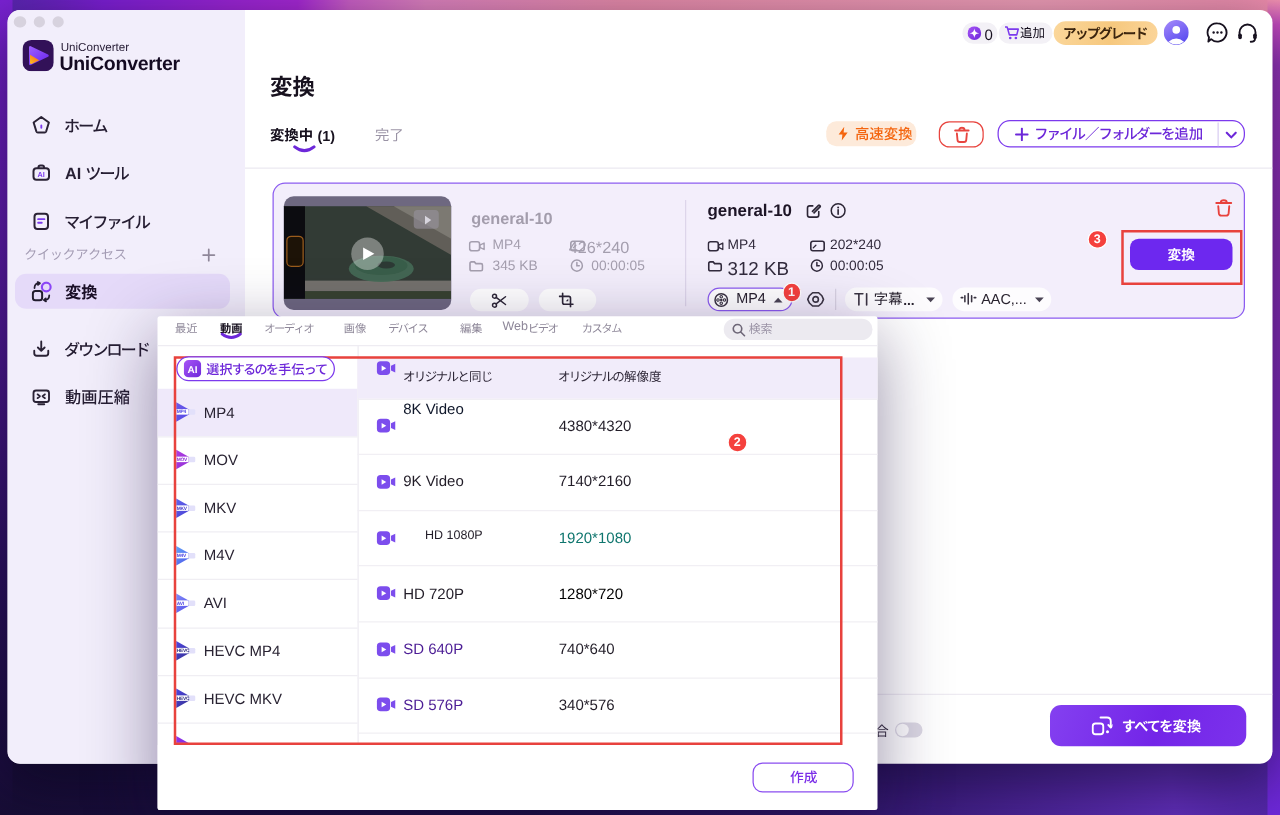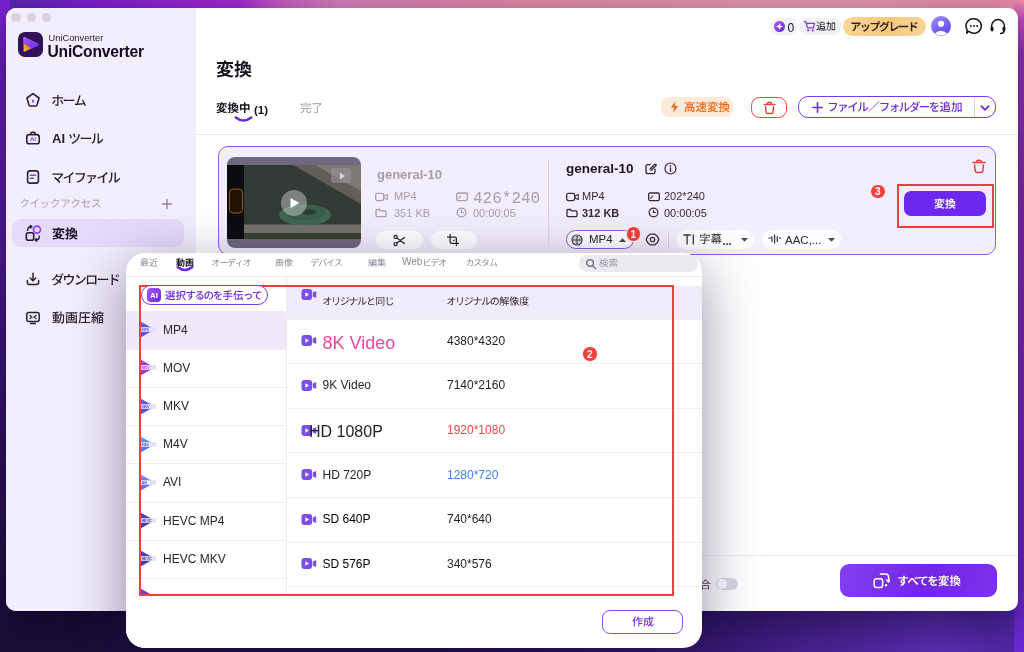--- a/index.html
+++ b/index.html
@@ -224,26 +224,26 @@
     </div>
     <div style="position:absolute;left:371px;top:160px;font-size:13px;color:#a39dac;font-weight:700;letter-spacing:0;line-height:1;white-space:nowrap;">general-10</div>
     <svg class="abs" style="left:369px;top:183.5px" width="13" height="10" viewBox="0 0 13 10">
       <rect x="0.65" y="1.4" width="8" height="7.2" rx="1.8" fill="none" stroke="#a49eae" stroke-width="1.3"></rect>
       <path d="M8.9 4.1 L12.3 2.4 V7.6 L8.9 5.9 Z" fill="none" stroke="#a49eae" stroke-width="1.1" stroke-linejoin="round"></path>
     </svg>
     <div style="position:absolute;left:388px;top:183px;font-size:11px;color:#a49eae;font-weight:400;letter-spacing:0;line-height:1;white-space:nowrap;">MP4</div>
     <svg class="abs" style="left:369px;top:199.5px" width="12" height="10" viewBox="0 0 12 10">
       <path d="M1 2.7 Q1 1.5 2.2 1.5 H4.5 L5.7 2.9 H9.8 Q11 2.9 11 4.1 V7.4 Q11 8.6 9.8 8.6 H2.2 Q1 8.6 1 7.4 Z" fill="none" stroke="#a49eae" stroke-width="1.3"></path>
     </svg>
-    <div style="position:absolute;left:388px;top:199.5px;font-size:11px;color:#a49eae;font-weight:400;letter-spacing:0;line-height:1;white-space:nowrap;">351 KB</div>
+    <div style="position:absolute;left:388px;top:199.5px;font-size:11px;color:#a49eae;font-weight:400;letter-spacing:0;line-height:1;white-space:nowrap;">345 KB</div>
     <svg class="abs" style="left:450px;top:183.5px" width="12" height="10" viewBox="0 0 12 10">
       <rect x="0.65" y="1" width="10.7" height="7.6" rx="1.6" fill="none" stroke="#a49eae" stroke-width="1.3"></rect>
       <path d="M2.6 6.3 L4.7 4.2" stroke="#a49eae" stroke-width="1.1" stroke-linecap="round"></path>
     </svg>
-    <div style="position:absolute;left:467px;top:183px;font-size:16px;color:#a49eae;font-weight:400;letter-spacing:0;line-height:1;white-space:nowrap;font-family:Liberation Mono, monospace;">426*240</div>
+    <div style="position:absolute;left:449px;top:183px;font-size:13px;color:#a49eae;font-weight:400;letter-spacing:0;line-height:1;white-space:nowrap;">426*240</div>
     <svg class="abs" style="left:450px;top:199px" width="11" height="11" viewBox="0 0 11 11">
       <circle cx="5.5" cy="5.5" r="4.4" fill="none" stroke="#a49eae" stroke-width="1.2"></circle>
       <path d="M5.5 3 V5.5 H7.4" fill="none" stroke="#a49eae" stroke-width="1.2" stroke-linecap="round"></path>
     </svg>
     <div style="position:absolute;left:467px;top:199.5px;font-size:11px;color:#a49eae;font-weight:400;letter-spacing:0;line-height:1;white-space:nowrap;">00:00:05</div>
     <div class="abs" style="left:370px;top:223px;width:47px;height:17.5px;border-radius:9px;background:#fff"></div>
     <svg class="abs" style="left:387px;top:225.5px" width="13" height="13" viewBox="0 0 13 13">
       <circle cx="2.6" cy="2.9" r="1.6" fill="none" stroke="#2c2636" stroke-width="1.2"></circle>
       <circle cx="2.6" cy="10.1" r="1.6" fill="none" stroke="#2c2636" stroke-width="1.2"></circle>
       <path d="M3.9 3.9 L11.4 9.6 M3.9 9.1 L11.4 3.4" stroke="#2c2636" stroke-width="1.2" stroke-linecap="round"></path>
@@ -265,21 +265,21 @@
       <path d="M6.5 5.8 V9.4" stroke="#2c2636" stroke-width="1.3" stroke-linecap="round"></path>
     </svg>
     <svg class="abs" style="left:560px;top:183.5px" width="13" height="10" viewBox="0 0 13 10">
       <rect x="0.65" y="1.4" width="8" height="7.2" rx="1.8" fill="none" stroke="#322b3d" stroke-width="1.3"></rect>
       <path d="M8.9 4.1 L12.3 2.4 V7.6 L8.9 5.9 Z" fill="none" stroke="#322b3d" stroke-width="1.1" stroke-linejoin="round"></path>
     </svg>
     <div style="position:absolute;left:576px;top:183px;font-size:11px;color:#322b3d;font-weight:400;letter-spacing:0;line-height:1;white-space:nowrap;">MP4</div>
     <svg class="abs" style="left:560px;top:199.5px" width="12" height="10" viewBox="0 0 12 10">
       <path d="M1 2.7 Q1 1.5 2.2 1.5 H4.5 L5.7 2.9 H9.8 Q11 2.9 11 4.1 V7.4 Q11 8.6 9.8 8.6 H2.2 Q1 8.6 1 7.4 Z" fill="none" stroke="#322b3d" stroke-width="1.3"></path>
     </svg>
-    <div style="position:absolute;left:576px;top:199.5px;font-size:11px;color:#322b3d;font-weight:700;letter-spacing:0;line-height:1;white-space:nowrap;">312 KB</div>
+    <div style="position:absolute;left:576px;top:199.5px;font-size:15px;color:#322b3d;font-weight:400;letter-spacing:0;line-height:1;white-space:nowrap;">312 KB</div>
     <svg class="abs" style="left:642px;top:183.5px" width="12" height="10" viewBox="0 0 12 10">
       <rect x="0.65" y="1" width="10.7" height="7.6" rx="1.6" fill="none" stroke="#322b3d" stroke-width="1.3"></rect>
       <path d="M2.6 6.3 L4.7 4.2" stroke="#322b3d" stroke-width="1.1" stroke-linecap="round"></path>
     </svg>
     <div style="position:absolute;left:658px;top:183px;font-size:11px;color:#322b3d;font-weight:400;letter-spacing:0;line-height:1;white-space:nowrap;">202*240</div>
     <svg class="abs" style="left:642px;top:199px" width="11" height="11" viewBox="0 0 11 11">
       <circle cx="5.5" cy="5.5" r="4.4" fill="none" stroke="#322b3d" stroke-width="1.2"></circle>
       <path d="M5.5 3 V5.5 H7.4" fill="none" stroke="#322b3d" stroke-width="1.2" stroke-linecap="round"></path>
     </svg>
     <div style="position:absolute;left:658px;top:199.5px;font-size:11px;color:#322b3d;font-weight:400;letter-spacing:0;line-height:1;white-space:nowrap;">00:00:05</div>
@@ -351,21 +351,21 @@
       <path d="M7.4 2 H12.6 Q15.6 2 15.6 5 V9.6" fill="none" stroke="#fff" stroke-width="1.5" stroke-linecap="round"></path>
       <path d="M13.7 8 L15.6 10.1 L17.2 8" fill="none" stroke="#fff" stroke-width="1.5" stroke-linecap="round" stroke-linejoin="round"></path>
       <circle cx="13" cy="13.3" r="1.2" fill="#fff"></circle>
     </svg>
     <div style="position:absolute;left:892px;top:566.5px;">
       <svg width="65" height="14" viewBox="0 0 65 14">
         <path transform="translate(0,10.1)" d="M5.5 -4.3C5.7 -3.3 5.2 -2.9 4.8 -2.9C4.3 -2.9 3.9 -3.2 3.9 -3.8C3.9 -4.4 4.3 -4.7 4.8 -4.7C5.1 -4.7 5.3 -4.5 5.5 -4.3ZM0.3 -7.8 0.3 -6.5C1.7 -6.5 3.5 -6.6 5.2 -6.6L5.3 -5.9C5.1 -5.9 5 -5.9 4.8 -5.9C3.5 -5.9 2.5 -5 2.5 -3.7C2.5 -2.3 3.6 -1.6 4.5 -1.6C4.7 -1.6 4.8 -1.6 5 -1.7C4.4 -1 3.3 -0.6 2.2 -0.4L3.4 0.9C6.2 0.1 7.1 -1.8 7.1 -3.3C7.1 -3.9 7 -4.5 6.7 -4.9L6.7 -6.6C8.2 -6.6 9.3 -6.6 10 -6.6L10 -7.9C9.4 -7.9 7.8 -7.9 6.7 -7.9L6.7 -8.3C6.7 -8.5 6.7 -9.1 6.8 -9.3H5.1C5.1 -9.1 5.2 -8.7 5.2 -8.3L5.2 -7.9C3.7 -7.9 1.6 -7.8 0.3 -7.8Z M9.6 -3.2 11 -1.8C11.2 -2.1 11.4 -2.6 11.7 -2.9C12.2 -3.6 13 -4.7 13.5 -5.3C13.8 -5.7 14.1 -5.8 14.4 -5.3C15 -4.7 15.9 -3.6 16.6 -2.8C17.3 -1.9 18.3 -0.8 19.1 0L20.3 -1.4C19.2 -2.3 18.2 -3.4 17.5 -4.2C16.8 -4.9 15.9 -6.1 15.1 -6.9C14.2 -7.7 13.5 -7.6 12.7 -6.7C12 -5.9 11.1 -4.7 10.6 -4.1C10.2 -3.7 9.9 -3.5 9.6 -3.2ZM17.4 -7.9 16.4 -7.5C16.8 -6.9 17.1 -6.4 17.5 -5.6L18.5 -6.1C18.2 -6.6 17.7 -7.4 17.4 -7.9ZM19 -8.6 18 -8.1C18.4 -7.5 18.7 -7 19.1 -6.3L20.1 -6.8C19.8 -7.3 19.3 -8.1 19 -8.6Z M20.1 -7.9 20.2 -6.3C21.6 -6.6 23.9 -6.9 25 -7C24.2 -6.4 23.3 -5.1 23.3 -3.4C23.3 -1 25.6 0.3 28 0.5L28.5 -1.1C26.6 -1.2 24.8 -1.9 24.8 -3.7C24.8 -5.1 25.8 -6.6 27.2 -7C27.8 -7.1 28.8 -7.1 29.4 -7.1L29.4 -8.6C28.6 -8.6 27.4 -8.5 26.2 -8.4C24.1 -8.2 22.2 -8.1 21.2 -8C21 -7.9 20.5 -7.9 20.1 -7.9Z M39.6 -4.9 39.1 -6.2C38.6 -6 38.2 -5.8 37.8 -5.6C37.3 -5.4 36.8 -5.2 36.2 -5C36 -5.5 35.4 -5.8 34.7 -5.8C34.3 -5.8 33.7 -5.8 33.4 -5.6C33.6 -5.9 33.9 -6.4 34.1 -6.8C35.3 -6.8 36.7 -6.9 37.8 -7.1L37.8 -8.4C36.8 -8.2 35.7 -8.1 34.6 -8.1C34.7 -8.5 34.8 -8.9 34.9 -9.2L33.3 -9.3C33.3 -8.9 33.2 -8.5 33.1 -8H32.6C32 -8 31.1 -8.1 30.5 -8.2V-6.8C31.2 -6.8 32 -6.8 32.5 -6.8H32.6C32.1 -5.7 31.3 -4.7 30.1 -3.6L31.3 -2.7C31.7 -3.2 32 -3.6 32.4 -3.9C32.8 -4.3 33.5 -4.7 34.2 -4.7C34.5 -4.7 34.8 -4.6 35 -4.3C33.7 -3.6 32.3 -2.7 32.3 -1.3C32.3 0.2 33.6 0.7 35.4 0.7C36.5 0.7 37.9 0.6 38.7 0.5L38.7 -1C37.7 -0.8 36.4 -0.7 35.5 -0.7C34.3 -0.7 33.8 -0.9 33.8 -1.5C33.8 -2.1 34.3 -2.5 35.1 -3C35.1 -2.5 35.1 -2 35.1 -1.6H36.4L36.4 -3.6C37.1 -4 37.8 -4.2 38.3 -4.4C38.7 -4.6 39.3 -4.8 39.6 -4.9Z M48.3 -6.6C48.9 -5.9 49.7 -4.9 50 -4.3L51.2 -5C50.8 -5.6 50 -6.5 49.3 -7.2ZM42.1 -7.1C41.8 -6.4 41.2 -5.6 40.4 -5.2C40.7 -5 41.1 -4.6 41.4 -4.4C42.2 -4.9 43 -5.9 43.4 -6.8ZM45.1 -9.8V-8.8H40.7V-7.5H44.3C44.3 -6.6 44.1 -5.5 42.6 -4.6C43 -4.4 43.4 -4 43.6 -3.7C43 -3.1 42 -2.5 40.7 -2.1C41 -1.9 41.4 -1.4 41.5 -1C42.2 -1.3 42.8 -1.6 43.3 -1.9C43.6 -1.5 44 -1.2 44.4 -0.9C43.2 -0.5 41.8 -0.3 40.3 -0.2C40.6 0.1 40.9 0.7 41 1.1C42.7 0.9 44.3 0.5 45.7 -0.1C47 0.5 48.6 0.9 50.4 1C50.6 0.6 51 0 51.2 -0.3C49.7 -0.3 48.4 -0.5 47.3 -0.9C48.2 -1.5 48.9 -2.2 49.5 -3.1L48.6 -3.7L48.3 -3.7H45.4C45.5 -3.9 45.7 -4 45.8 -4.2L44.6 -4.5C45.4 -5.4 45.6 -6.6 45.6 -7.5H46.6V-5.5C46.6 -5.3 46.6 -5.3 46.4 -5.3C46.3 -5.3 45.8 -5.3 45.4 -5.3C45.6 -5 45.8 -4.5 45.8 -4.1C46.5 -4.1 47 -4.1 47.4 -4.3C47.9 -4.5 47.9 -4.8 47.9 -5.4V-7.5H50.9V-8.8H46.5V-9.8ZM44.4 -2.6H47.4C47 -2.1 46.4 -1.8 45.8 -1.5C45.2 -1.8 44.7 -2.1 44.4 -2.6Z M57 -7.1H57C57.2 -7.3 57.4 -7.6 57.6 -7.9H59C58.9 -7.6 58.7 -7.3 58.6 -7.1ZM53.2 -9.8V-7.6H51.9V-6.3H53.2V-4.3L51.8 -4L52.1 -2.7L53.2 -3V-0.4C53.2 -0.3 53.1 -0.2 53 -0.2C52.8 -0.2 52.4 -0.2 52 -0.2C52.2 0.1 52.3 0.7 52.4 1C53.1 1 53.6 1 54 0.8C54.3 0.6 54.4 0.2 54.4 -0.4V-3.3L55.5 -3.7L55.3 -4.9L54.4 -4.7V-6.3H55.5V-6.8C55.6 -6.7 55.8 -6.6 55.9 -6.4V-3.2H57V-4.4C57.2 -4.3 57.3 -4.1 57.4 -3.9C58.3 -4.3 58.6 -5 58.7 -6H59.2V-5.3C59.2 -4.5 59.3 -4.2 60.2 -4.2C60.3 -4.2 60.8 -4.2 60.9 -4.2H61V-3.3H62.1V-7.1H59.9C60.2 -7.5 60.5 -8 60.7 -8.5L59.8 -9L59.7 -8.9H58.2C58.3 -9.2 58.4 -9.4 58.5 -9.6L57.2 -9.8C56.9 -9 56.4 -8.1 55.5 -7.3V-7.6H54.4V-9.8ZM57 -4.7V-6H57.7C57.7 -5.4 57.5 -5 57 -4.7ZM60.2 -6H61V-5.2C61 -5.1 60.9 -5.1 60.8 -5.1C60.7 -5.1 60.4 -5.1 60.3 -5.1C60.2 -5.1 60.2 -5.1 60.2 -5.3ZM58.3 -3.8C58.3 -3.5 58.2 -3.2 58.2 -2.9H55.4V-1.7H57.9C57.5 -0.9 56.6 -0.4 54.9 -0C55.1 0.3 55.4 0.7 55.5 1.1C57.4 0.6 58.4 -0.1 58.9 -1.1C59.5 0 60.4 0.7 61.9 1C62.1 0.6 62.4 0.1 62.7 -0.1C61.3 -0.3 60.5 -0.9 60 -1.7H62.5V-2.9H59.5C59.5 -3.2 59.5 -3.5 59.5 -3.8Z" fill="#ffffff"></path>
       </svg>
     </div>
   </div>
-<div class="abs" style="left:126px;top:253px;width:576px;height:395px;border-radius:19px;background:#fff;box-shadow:0 16px 56px rgba(25,8,60,.45);overflow:hidden">
+<div class="abs" style="left:126px;top:253px;width:576px;height:395px;border-radius:2px;background:#fff;box-shadow:0 16px 56px rgba(25,8,60,.45);overflow:hidden">
     <div style="position:absolute;left:14px;top:4.6px;">
       <svg width="20" height="11" viewBox="0 0 20 11">
         <path transform="translate(0,7.9)" d="M2.2 -5.7H6.8V-5.1H2.2ZM2.2 -6.8H6.8V-6.2H2.2ZM1.6 -7.3V-4.6H7.4V-7.3ZM3.6 -3.5V-2.9H1.9V-3.5ZM0.4 -0.4 0.5 0.2 3.6 -0.2V0.7H4.2V0.2C4.3 0.3 4.5 0.5 4.6 0.7C5.2 0.4 5.8 0.1 6.4 -0.3C6.9 0.2 7.5 0.5 8.3 0.7C8.4 0.6 8.5 0.3 8.7 0.2C8 0 7.4 -0.3 6.8 -0.7C7.4 -1.2 7.9 -2 8.2 -2.8L7.8 -3L7.6 -3H4.5V-2.4H5.3L4.9 -2.3C5.2 -1.7 5.5 -1.2 5.9 -0.7C5.4 -0.3 4.8 -0 4.2 0.1V-3.5H8.5V-4.1H0.5V-3.5H1.3V-0.5ZM5.5 -2.4H7.3C7.1 -1.9 6.8 -1.5 6.4 -1.1C6 -1.5 5.7 -1.9 5.5 -2.4ZM3.6 -2.4V-1.8H1.9V-2.4ZM3.6 -1.3V-0.7L1.9 -0.5V-1.3Z M9.5 -6.9C10.1 -6.5 10.8 -5.9 11.1 -5.5L11.6 -5.9C11.3 -6.4 10.6 -7 10 -7.3ZM16.5 -7.5C15.8 -7.3 14.5 -7 13.3 -6.8L12.7 -7V-4.9C12.7 -3.7 12.6 -2.3 11.6 -1.3C11.8 -1.2 12 -0.9 12.1 -0.8C13.1 -1.8 13.3 -3.1 13.4 -4.3H15.2V-0.5H15.9V-4.3H17.6V-4.9H13.4V-6.3C14.7 -6.4 16.1 -6.7 17.1 -7ZM11.4 -4H9.4V-3.4H10.7V-1.1C10.3 -0.7 9.7 -0.3 9.3 -0L9.7 0.6C10.2 0.2 10.6 -0.1 11.1 -0.5C11.6 0.2 12.4 0.5 13.6 0.5C14.6 0.6 16.5 0.6 17.5 0.5C17.5 0.3 17.6 -0 17.7 -0.2C16.6 -0.1 14.6 -0.1 13.6 -0.1C12.6 -0.1 11.8 -0.5 11.4 -1.1Z" fill="#8d8698"></path>
       </svg>
     </div>
     <div style="position:absolute;left:50px;top:4.6px;">
       <svg width="20" height="11" viewBox="0 0 20 11">
         <path transform="translate(0,7.9)" d="M5.7 -7.5 5.7 -5.6H4.8V-6.1H3.1V-6.6C3.7 -6.6 4.2 -6.7 4.7 -6.8L4.2 -7.6C3.2 -7.4 1.7 -7.2 0.3 -7.2C0.4 -6.9 0.5 -6.6 0.6 -6.4C1.1 -6.4 1.6 -6.4 2.1 -6.5V-6.1H0.3V-5.3H2.1V-5H0.6V-2.2H2.1V-1.8H0.5V-1.1H2.1V-0.5L0.3 -0.4L0.4 0.5C1.4 0.4 2.7 0.3 4 0.2C4.2 0.4 4.5 0.7 4.6 0.9C6.1 -0.3 6.6 -2.2 6.7 -4.6H7.5C7.4 -1.7 7.3 -0.6 7.2 -0.4C7.1 -0.2 7 -0.2 6.8 -0.2C6.7 -0.2 6.3 -0.2 5.9 -0.2C6.1 0.1 6.2 0.5 6.2 0.8C6.7 0.8 7.1 0.8 7.4 0.8C7.7 0.7 7.9 0.6 8.1 0.3C8.4 -0.1 8.4 -1.4 8.5 -5.1C8.5 -5.3 8.5 -5.6 8.5 -5.6H6.7L6.7 -7.5ZM3.1 -1.1H4.7V-1.8H3.1V-2.2H4.7V-5H3.1V-5.3H4.8V-4.6H5.6C5.6 -3 5.4 -1.7 4.7 -0.7L3.1 -0.6ZM1.4 -3.3H2.1V-2.9H1.4ZM3.1 -3.3H3.8V-2.9H3.1ZM1.4 -4.3H2.1V-3.9H1.4ZM3.1 -4.3H3.8V-3.9H3.1Z M16.2 -5.5V-0.7H10.8V-5.5H9.7V0.8H10.8V0.3H16.2V0.8H17.3V-5.5ZM11.3 -5.4V-1.3H15.6V-5.4H14V-6.1H17.6V-7.1H9.4V-6.1H12.9V-5.4ZM12.2 -2.9H13V-2.2H12.2ZM13.9 -2.9H14.7V-2.2H13.9ZM12.2 -4.5H13V-3.7H12.2ZM13.9 -4.5H14.7V-3.7H13.9Z" fill="#17111f"></path>
       </svg>
     </div>
@@ -542,61 +542,61 @@
       <svg width="84" height="12" viewBox="0 0 84 12">
         <path transform="translate(0,8.8)" d="M0.2 -1.4 0.8 -0.8C2.6 -1.7 4.3 -3.3 5.2 -4.5L5.2 -0.9C5.2 -0.6 5.1 -0.5 4.8 -0.5C4.5 -0.5 3.9 -0.5 3.4 -0.6L3.5 0.2C4 0.3 4.6 0.3 5.1 0.3C5.7 0.3 6 0 6 -0.5C6 -1.8 6 -3.8 5.9 -5.3H7.5C7.8 -5.3 8.1 -5.2 8.3 -5.2V-6.1C8.1 -6.1 7.7 -6 7.5 -6H5.9L5.9 -7C5.9 -7.3 5.9 -7.5 6 -7.8H5C5.1 -7.6 5.1 -7.4 5.1 -7L5.1 -6H1.5C1.2 -6 0.9 -6 0.6 -6.1V-5.2C0.9 -5.2 1.2 -5.3 1.5 -5.3H4.8C4 -4.1 2.2 -2.4 0.2 -1.4Z M15.8 -7.6H14.9C14.9 -7.3 14.9 -7.1 14.9 -6.7C14.9 -6.4 14.9 -5.5 14.9 -5.1C14.9 -3.2 14.8 -2.4 14.1 -1.6C13.5 -0.9 12.6 -0.5 11.7 -0.3L12.3 0.4C13.1 0.2 14.1 -0.3 14.7 -1.1C15.4 -1.9 15.8 -2.7 15.8 -5.1C15.8 -5.5 15.8 -6.3 15.8 -6.7C15.8 -7.1 15.8 -7.3 15.8 -7.6ZM11.2 -7.5H10.3C10.3 -7.3 10.3 -7 10.3 -6.8C10.3 -6.5 10.3 -3.9 10.3 -3.5C10.3 -3.2 10.3 -2.8 10.2 -2.7H11.2C11.1 -2.9 11.1 -3.2 11.1 -3.5C11.1 -3.9 11.1 -6.5 11.1 -6.8C11.1 -7 11.1 -7.3 11.2 -7.5Z M23.9 -7.5 23.4 -7.2C23.7 -6.8 24 -6.2 24.3 -5.7L24.8 -5.9C24.6 -6.4 24.2 -7.1 23.9 -7.5ZM25.2 -7.9 24.7 -7.7C25 -7.2 25.3 -6.7 25.6 -6.2L26.2 -6.4C25.9 -6.9 25.5 -7.6 25.2 -7.9ZM19.6 -7.6 19.2 -6.9C19.8 -6.6 20.9 -5.9 21.3 -5.5L21.8 -6.2C21.4 -6.5 20.2 -7.3 19.6 -7.6ZM18.1 -0.5 18.6 0.4C19.5 0.2 20.9 -0.3 21.9 -0.9C23.5 -1.8 24.9 -3.1 25.8 -4.5L25.3 -5.3C24.5 -3.9 23.1 -2.6 21.5 -1.6C20.5 -1.1 19.2 -0.7 18.1 -0.5ZM18.1 -5.4 17.7 -4.7C18.3 -4.4 19.4 -3.7 19.9 -3.3L20.3 -4C19.9 -4.3 18.7 -5 18.1 -5.4Z M26.4 -5.5V-4.6C26.6 -4.6 27 -4.6 27.4 -4.6H30.3C30.3 -2.6 29.5 -1.1 27.6 -0.2L28.4 0.4C30.4 -0.8 31.1 -2.4 31.1 -4.6H33.8C34.1 -4.6 34.5 -4.6 34.7 -4.6V-5.4C34.5 -5.4 34.1 -5.4 33.8 -5.4H31.1V-6.7C31.1 -7 31.2 -7.5 31.2 -7.7H30.2C30.3 -7.5 30.3 -7 30.3 -6.8V-5.4H27.3C27 -5.4 26.6 -5.4 26.4 -5.5Z M39.4 -0.2 39.9 0.2C40 0.2 40.1 0.1 40.3 0C41.4 -0.6 42.8 -1.6 43.7 -2.8L43.2 -3.5C42.4 -2.3 41.2 -1.4 40.3 -1C40.3 -1.3 40.3 -6.1 40.3 -6.8C40.3 -7.1 40.3 -7.4 40.3 -7.5H39.4C39.4 -7.4 39.4 -7.1 39.4 -6.8C39.4 -6.1 39.4 -1.2 39.4 -0.8C39.4 -0.6 39.4 -0.4 39.4 -0.2ZM34.8 -0.3 35.6 0.2C36.4 -0.5 37 -1.4 37.3 -2.5C37.6 -3.5 37.6 -5.6 37.6 -6.8C37.6 -7 37.7 -7.4 37.7 -7.5H36.8C36.8 -7.3 36.9 -7 36.9 -6.7C36.9 -5.6 36.8 -3.6 36.5 -2.7C36.2 -1.8 35.6 -0.9 34.8 -0.3Z M47.6 -6.4C47.5 -5.5 47.3 -4.5 47.1 -3.7C46.5 -2 46 -1.4 45.5 -1.4C45.1 -1.4 44.5 -1.9 44.5 -3.2C44.5 -4.5 45.7 -6.2 47.6 -6.4ZM48.4 -6.4C50.1 -6.3 51.1 -5 51.1 -3.5C51.1 -1.8 49.9 -0.8 48.6 -0.6C48.3 -0.5 48 -0.5 47.7 -0.4L48.2 0.3C50.6 0 51.9 -1.4 51.9 -3.5C51.9 -5.5 50.4 -7.2 48.1 -7.2C45.7 -7.2 43.7 -5.3 43.7 -3.1C43.7 -1.5 44.6 -0.4 45.5 -0.4C46.4 -0.4 47.2 -1.5 47.8 -3.6C48.1 -4.5 48.3 -5.5 48.4 -6.4Z M54.8 -5.3V-4.2H53.9V-5.3ZM55.4 -5.3H56.3V-4.2H55.4ZM53.8 -5.9C54 -6.2 54.2 -6.5 54.3 -6.9H55.4C55.3 -6.5 55.1 -6.2 55 -5.9ZM54.1 -8.4C53.8 -7.2 53.2 -6 52.5 -5.2C52.7 -5.1 53 -4.9 53.1 -4.8L53.3 -5V-3.2C53.3 -2.1 53.2 -0.6 52.5 0.5C52.7 0.5 53 0.7 53.1 0.8C53.6 0.1 53.8 -0.9 53.9 -1.8H56.3V-0C56.3 0.1 56.2 0.1 56.1 0.1C56 0.2 55.5 0.2 55 0.1C55.1 0.3 55.2 0.6 55.2 0.8C55.9 0.8 56.3 0.8 56.6 0.7C56.8 0.6 56.9 0.3 56.9 -0V-5C57.1 -4.9 57.2 -4.7 57.3 -4.5C58.6 -5.1 59.1 -6.1 59.3 -7.3H60.9C60.8 -6.1 60.7 -5.6 60.6 -5.5C60.5 -5.4 60.5 -5.4 60.3 -5.4C60.2 -5.4 59.8 -5.4 59.4 -5.4C59.5 -5.3 59.6 -5 59.6 -4.8C60 -4.8 60.4 -4.8 60.6 -4.8C60.9 -4.8 61 -4.9 61.2 -5.1C61.4 -5.3 61.5 -5.9 61.5 -7.6C61.6 -7.7 61.6 -7.9 61.6 -7.9H57.2V-7.3H58.6C58.4 -6.3 58 -5.5 56.9 -5.1V-5.9H55.6C55.9 -6.3 56.1 -6.8 56.3 -7.3L55.8 -7.5L55.7 -7.5H54.6C54.6 -7.8 54.7 -8 54.8 -8.3ZM54.8 -3.6V-2.4H53.9L53.9 -3.2V-3.6ZM55.4 -3.6H56.3V-2.4H55.4ZM57.9 -4.6C57.7 -3.8 57.4 -2.9 57 -2.4C57.1 -2.3 57.4 -2.1 57.6 -2C57.8 -2.3 57.9 -2.6 58.1 -3H59.2V-1.8H57.1V-1.1H59.2V0.8H59.9V-1.1H61.8V-1.8H59.9V-3H61.7V-3.7H59.9V-4.7H59.2V-3.7H58.3C58.4 -3.9 58.5 -4.2 58.5 -4.5Z M66.9 -7.2H68.9C68.7 -6.9 68.5 -6.6 68.4 -6.4H66.3C66.5 -6.7 66.8 -6.9 66.9 -7.2ZM71.2 -3.9C70.8 -3.6 70.3 -3.1 69.8 -2.8C69.6 -3.2 69.5 -3.7 69.3 -4.2H71.4V-6.4H69.2C69.4 -6.8 69.7 -7.1 69.9 -7.5L69.4 -7.8L69.3 -7.8H67.3L67.6 -8.3L66.9 -8.4C66.5 -7.6 65.8 -6.6 64.7 -5.9C64.9 -5.8 65.2 -5.6 65.3 -5.5L65.6 -5.7V-4.2H67.5C66.7 -3.7 65.8 -3.4 65 -3.1C65.1 -3 65.3 -2.7 65.4 -2.6C66 -2.8 66.7 -3.1 67.3 -3.5C67.5 -3.3 67.6 -3.2 67.7 -3C67 -2.5 65.9 -1.9 65 -1.7C65.2 -1.6 65.3 -1.3 65.4 -1.2C66.3 -1.5 67.3 -2 68 -2.6C68.2 -2.4 68.3 -2.2 68.3 -2C67.5 -1.2 66 -0.4 64.9 -0C65 0.1 65.2 0.4 65.3 0.5C66.3 0.1 67.6 -0.6 68.5 -1.3C68.6 -0.7 68.5 -0.2 68.2 0C68 0.2 67.8 0.2 67.6 0.2C67.4 0.2 67.1 0.2 66.8 0.1C66.9 0.3 66.9 0.6 66.9 0.8C67.2 0.8 67.5 0.8 67.7 0.8C68.1 0.8 68.4 0.7 68.7 0.5C69.5 -0.1 69.5 -2.4 67.8 -3.8C68 -3.9 68.2 -4 68.4 -4.2H68.7C69.2 -2.2 70 -0.5 71.4 0.4C71.5 0.2 71.7 -0.1 71.9 -0.2C71.1 -0.7 70.5 -1.4 70.1 -2.2C70.6 -2.6 71.2 -3 71.7 -3.4ZM66.3 -5.9H68.1V-4.7H66.3ZM68.8 -5.9H70.7V-4.7H68.8ZM64.5 -8.3C64 -6.8 63.2 -5.3 62.4 -4.3C62.5 -4.1 62.7 -3.7 62.8 -3.5C63.1 -3.9 63.4 -4.3 63.7 -4.8V0.8H64.4V-6.2C64.7 -6.8 65 -7.5 65.2 -8.2Z M76.1 -6.5V-5.6H74.5V-5H76.1V-3.3H80V-5H81.6V-5.6H80V-6.5H79.2V-5.6H76.8V-6.5ZM79.2 -5V-3.9H76.8V-5ZM79.8 -2.1C79.4 -1.5 78.8 -1.1 78.1 -0.8C77.4 -1.1 76.8 -1.6 76.5 -2.1ZM74.6 -2.7V-2.1H76.1L75.7 -1.9C76.1 -1.3 76.7 -0.9 77.3 -0.5C76.4 -0.1 75.3 0.1 74.2 0.2C74.3 0.3 74.5 0.6 74.5 0.8C75.8 0.7 77 0.4 78.1 -0.1C79 0.4 80.2 0.7 81.4 0.8C81.5 0.6 81.7 0.3 81.8 0.2C80.7 0.1 79.7 -0.1 78.9 -0.5C79.7 -1 80.4 -1.6 80.9 -2.5L80.4 -2.7L80.3 -2.7ZM73.4 -7.4V-4.5C73.4 -3.1 73.3 -1 72.5 0.4C72.7 0.5 73 0.7 73.1 0.8C74 -0.7 74.1 -3 74.1 -4.5V-6.7H81.6V-7.4H77.9V-8.4H77.1V-7.4Z" fill="#2f2838"></path>
       </svg>
     </div>
     <div class="abs" style="left:159.5px;top:65.5px;width:417.5px;height:1px;background:#f1eff4"></div>
     <svg class="abs" style="left:174.5px;top:80.3px" width="16" height="15" viewBox="0 0 16 15">
       <rect x="0.5" y="2" width="10.6" height="11" rx="3" fill="#7c4ded"></rect>
       <path d="M4.3 5.3 L8 7.5 L4.3 9.7 Z" fill="#fff"></path>
       <path d="M11.8 5.6 L15.2 4 V11 L11.8 9.4 Z" fill="#7c4ded"></path>
     </svg>
-    <div class="abs" style="left:196.5px;top:81px;font-size:18px;color:#ec4899;line-height:1;white-space:nowrap">8K Video</div>
+    <div class="abs" style="left:196.5px;top:68px;font-size:12px;color:#0f172a;line-height:1;white-space:nowrap">8K Video</div>
     <div class="abs" style="left:321px;top:81.8px;font-size:12px;color:#221d28;line-height:1;white-space:nowrap">4380*4320</div>
     <div class="abs" style="left:159.5px;top:110.1px;width:417.5px;height:1px;background:#f1eff4"></div>
     <svg class="abs" style="left:174.5px;top:124.9px" width="16" height="15" viewBox="0 0 16 15">
       <rect x="0.5" y="2" width="10.6" height="11" rx="3" fill="#7c4ded"></rect>
       <path d="M4.3 5.3 L8 7.5 L4.3 9.7 Z" fill="#fff"></path>
       <path d="M11.8 5.6 L15.2 4 V11 L11.8 9.4 Z" fill="#7c4ded"></path>
     </svg>
     <div class="abs" style="left:196.5px;top:126.4px;font-size:12px;color:#221d28;line-height:1;white-space:nowrap">9K Video</div>
     <div class="abs" style="left:321px;top:126.4px;font-size:12px;color:#221d28;line-height:1;white-space:nowrap">7140*2160</div>
     <div class="abs" style="left:159.5px;top:154.7px;width:417.5px;height:1px;background:#f1eff4"></div>
     <svg class="abs" style="left:174.5px;top:169.5px" width="16" height="15" viewBox="0 0 16 15">
       <rect x="0.5" y="2" width="10.6" height="11" rx="3" fill="#7c4ded"></rect>
       <path d="M4.3 5.3 L8 7.5 L4.3 9.7 Z" fill="#fff"></path>
       <path d="M11.8 5.6 L15.2 4 V11 L11.8 9.4 Z" fill="#7c4ded"></path>
     </svg>
-    <div class="abs" style="left:183px;top:171.0px;font-size:16px;color:#221d28;line-height:1;white-space:nowrap">HD 1080P</div>
-    <div class="abs" style="left:321px;top:171.0px;font-size:12px;color:#ef4444;line-height:1;white-space:nowrap">1920*1080</div>
+    <div class="abs" style="left:214px;top:171.0px;font-size:10px;color:#221d28;line-height:1;white-space:nowrap">HD 1080P</div>
+    <div class="abs" style="left:321px;top:171.0px;font-size:12px;color:#0f766e;line-height:1;white-space:nowrap">1920*1080</div>
     <div class="abs" style="left:159.5px;top:199.3px;width:417.5px;height:1px;background:#f1eff4"></div>
     <svg class="abs" style="left:174.5px;top:214.1px" width="16" height="15" viewBox="0 0 16 15">
       <rect x="0.5" y="2" width="10.6" height="11" rx="3" fill="#7c4ded"></rect>
       <path d="M4.3 5.3 L8 7.5 L4.3 9.7 Z" fill="#fff"></path>
       <path d="M11.8 5.6 L15.2 4 V11 L11.8 9.4 Z" fill="#7c4ded"></path>
     </svg>
     <div class="abs" style="left:196.5px;top:215.6px;font-size:12px;color:#221d28;line-height:1;white-space:nowrap">HD 720P</div>
-    <div class="abs" style="left:321px;top:215.6px;font-size:12px;color:#3b82f6;line-height:1;white-space:nowrap">1280*720</div>
+    <div class="abs" style="left:321px;top:215.6px;font-size:12px;color:#000000;line-height:1;white-space:nowrap">1280*720</div>
     <div class="abs" style="left:159.5px;top:243.9px;width:417.5px;height:1px;background:#f1eff4"></div>
     <svg class="abs" style="left:174.5px;top:258.7px" width="16" height="15" viewBox="0 0 16 15">
       <rect x="0.5" y="2" width="10.6" height="11" rx="3" fill="#7c4ded"></rect>
       <path d="M4.3 5.3 L8 7.5 L4.3 9.7 Z" fill="#fff"></path>
       <path d="M11.8 5.6 L15.2 4 V11 L11.8 9.4 Z" fill="#7c4ded"></path>
     </svg>
-    <div class="abs" style="left:196.5px;top:260.2px;font-size:12px;color:#000000;line-height:1;white-space:nowrap">SD 640P</div>
+    <div class="abs" style="left:196.5px;top:260.2px;font-size:12px;color:#4c1d95;line-height:1;white-space:nowrap">SD 640P</div>
     <div class="abs" style="left:321px;top:260.2px;font-size:12px;color:#221d28;line-height:1;white-space:nowrap">740*640</div>
     <div class="abs" style="left:159.5px;top:288.5px;width:417.5px;height:1px;background:#f1eff4"></div>
     <svg class="abs" style="left:174.5px;top:303.3px" width="16" height="15" viewBox="0 0 16 15">
       <rect x="0.5" y="2" width="10.6" height="11" rx="3" fill="#7c4ded"></rect>
       <path d="M4.3 5.3 L8 7.5 L4.3 9.7 Z" fill="#fff"></path>
       <path d="M11.8 5.6 L15.2 4 V11 L11.8 9.4 Z" fill="#7c4ded"></path>
     </svg>
-    <div class="abs" style="left:196.5px;top:304.8px;font-size:12px;color:#000000;line-height:1;white-space:nowrap">SD 576P</div>
+    <div class="abs" style="left:196.5px;top:304.8px;font-size:12px;color:#4c1d95;line-height:1;white-space:nowrap">SD 576P</div>
     <div class="abs" style="left:321px;top:304.8px;font-size:12px;color:#221d28;line-height:1;white-space:nowrap">340*576</div>
     <div class="abs" style="left:159.5px;top:333.1px;width:417.5px;height:1px;background:#f1eff4"></div>
     <div class="abs" style="left:12.5px;top:31.5px;width:535.5px;height:311px;border:2px solid #e8423d"></div>
     <div class="abs" style="left:15px;top:31.5px;width:127px;height:20.5px;border-radius:10.5px;background:#fff;border:1.4px solid #7c3aed"></div>
     <svg class="abs" style="left:20.5px;top:35px" width="14" height="14" viewBox="0 0 14 14">
       <defs>
         <linearGradient id="aig" x1="0" y1="0" x2="1" y2="1">
           <stop offset="0" stop-color="#a855f7"></stop>
           <stop offset="1" stop-color="#6d28d9"></stop>
         </linearGradient>

